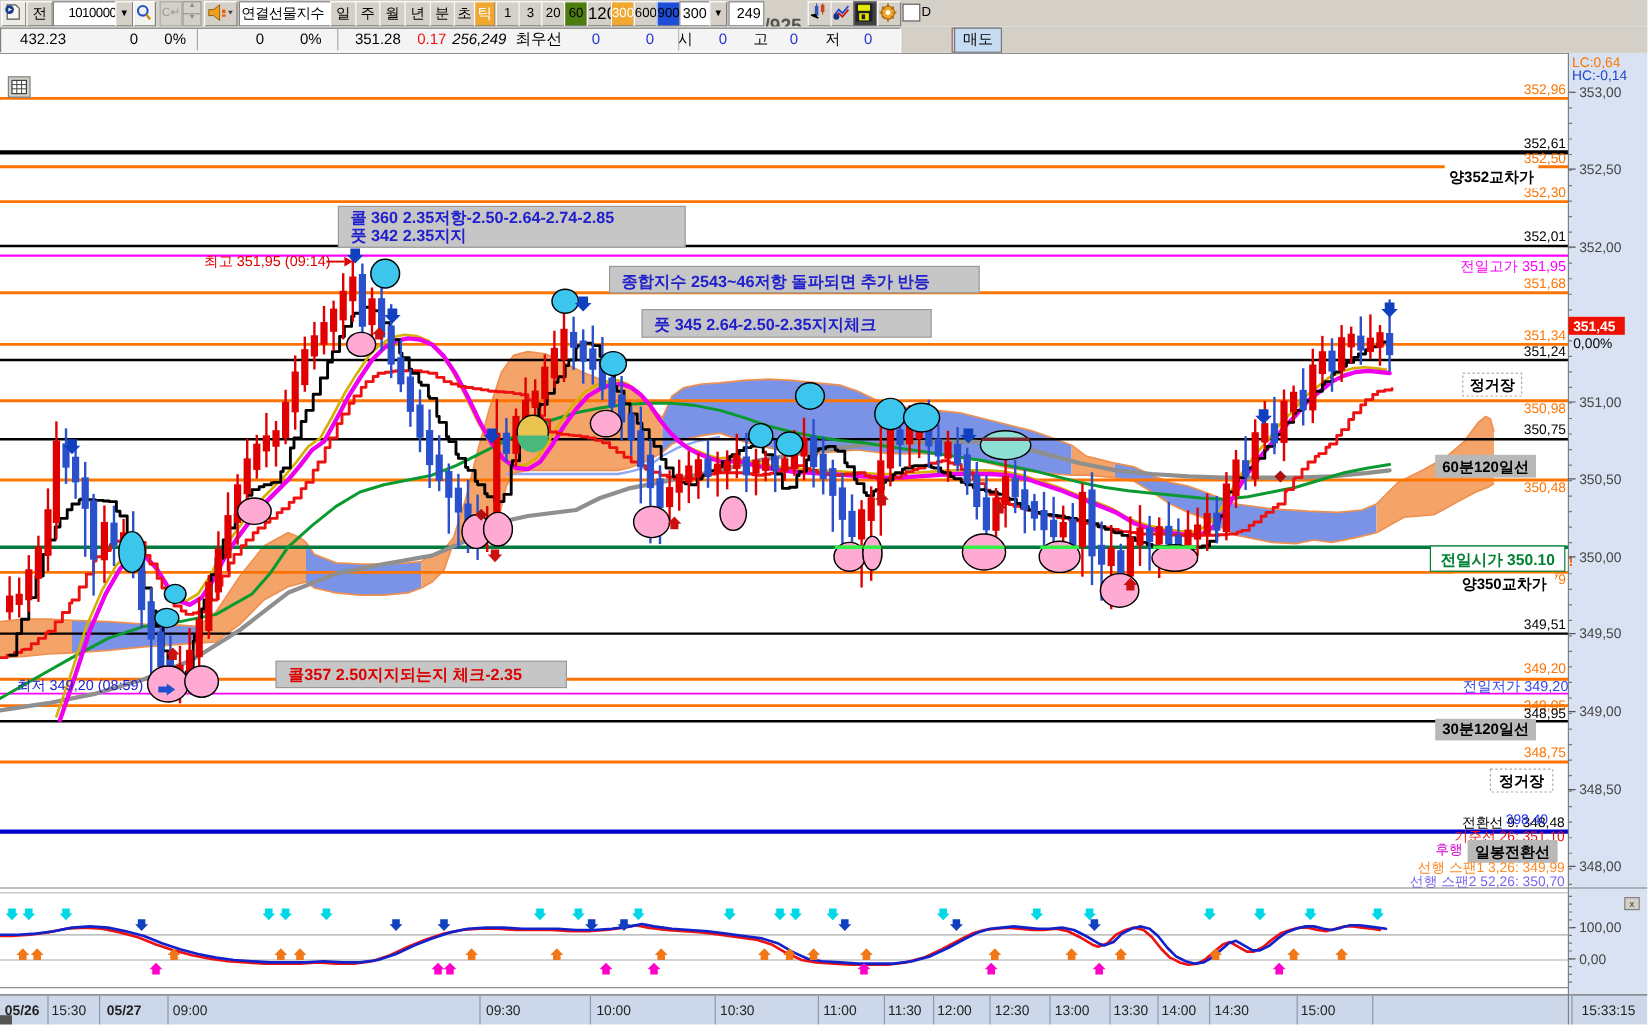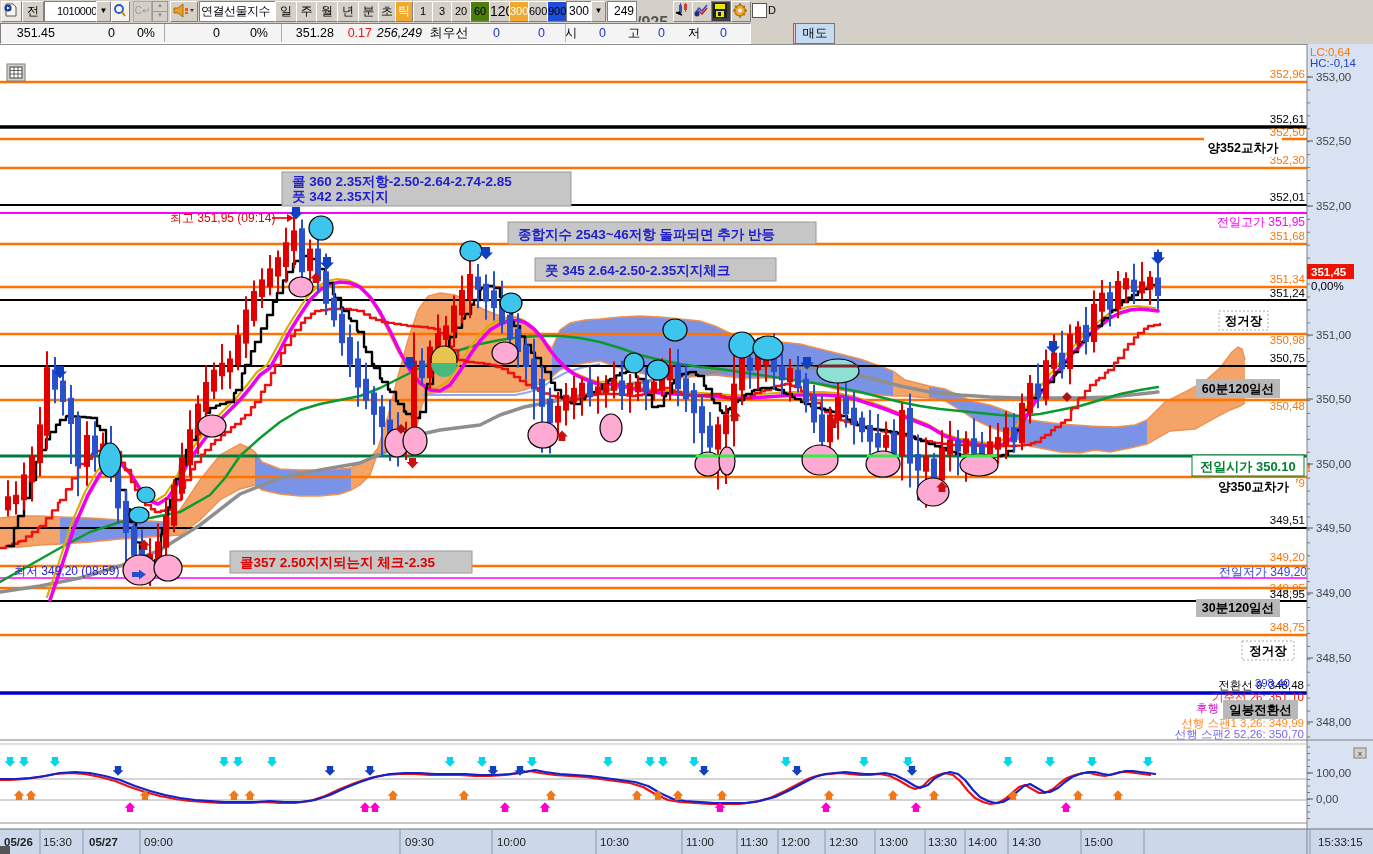--- a/index.html
+++ b/index.html
@@ -79,21 +79,21 @@
             <line x1="10.8" y1="11.3" x2="12.8" y2="13.3"></line>
             <line x1="12.8" y1="3.7" x2="10.8" y2="5.7"></line>
             <line x1="3.2" y1="11.3" x2="5.2" y2="13.3"></line>
           </g>
         </svg></div>
       <div style="position:absolute;left:752px;top:3px;width:13px;height:13px;background:#fff;border:1px solid #555;"></div>
       <div style="position:absolute;left:768px;top:1px;width:12px;height:19px;color:#000;font-size:11px;line-height:19px;">D</div>
     </div>
 <div style="position:absolute;left:0;top:22px;width:1373px;height:22px;background:#d4d0c8;">
       <div style="position:absolute;left:0px;top:1px;width:749px;height:19px;background:#f4f4f4;border:1px solid #808080;border-right-color:#fff;border-bottom-color:#fff;"></div>
-      <div style="position:absolute;left:7px;top:2px;width:48px;height:18px;color:#000;font-size:12.5px;line-height:18px;text-align:right;">351.45</div>
+      <div style="position:absolute;left:7px;top:2px;width:48px;height:18px;color:#000;font-size:12.5px;line-height:18px;text-align:right;">432.23</div>
       <div style="position:absolute;left:79px;top:2px;width:36px;height:18px;color:#000;font-size:12.5px;line-height:18px;text-align:right;">0</div>
       <div style="position:absolute;left:119px;top:2px;width:36px;height:18px;color:#000;font-size:12.5px;line-height:18px;text-align:right;">0%</div>
       <div style="position:absolute;left:184px;top:2px;width:36px;height:18px;color:#000;font-size:12.5px;line-height:18px;text-align:right;">0</div>
       <div style="position:absolute;left:232px;top:2px;width:36px;height:18px;color:#000;font-size:12.5px;line-height:18px;text-align:right;">0%</div>
       <div style="position:absolute;left:288px;top:2px;width:46px;height:18px;color:#000;font-size:12.5px;line-height:18px;text-align:right;">351.28</div>
       <div style="position:absolute;left:340px;top:2px;width:32px;height:18px;color:#ee1111;font-size:12.5px;line-height:18px;text-align:right;">0.17</div>
       <div style="position:absolute;left:374px;top:2px;width:48px;height:18px;color:#000;font-size:12.5px;line-height:18px;text-align:right;font-style:italic;">256,249</div>
       <div style="position:absolute;left:429px;top:2px;width:40px;height:18px;color:#000;font-size:13px;line-height:18px;text-align:center;">최우선</div>
       <div style="position:absolute;left:470px;top:2px;width:30px;height:18px;color:#2233cc;font-size:12.5px;line-height:18px;text-align:right;">0</div>
       <div style="position:absolute;left:515px;top:2px;width:30px;height:18px;color:#2233cc;font-size:12.5px;line-height:18px;text-align:right;">0</div>

